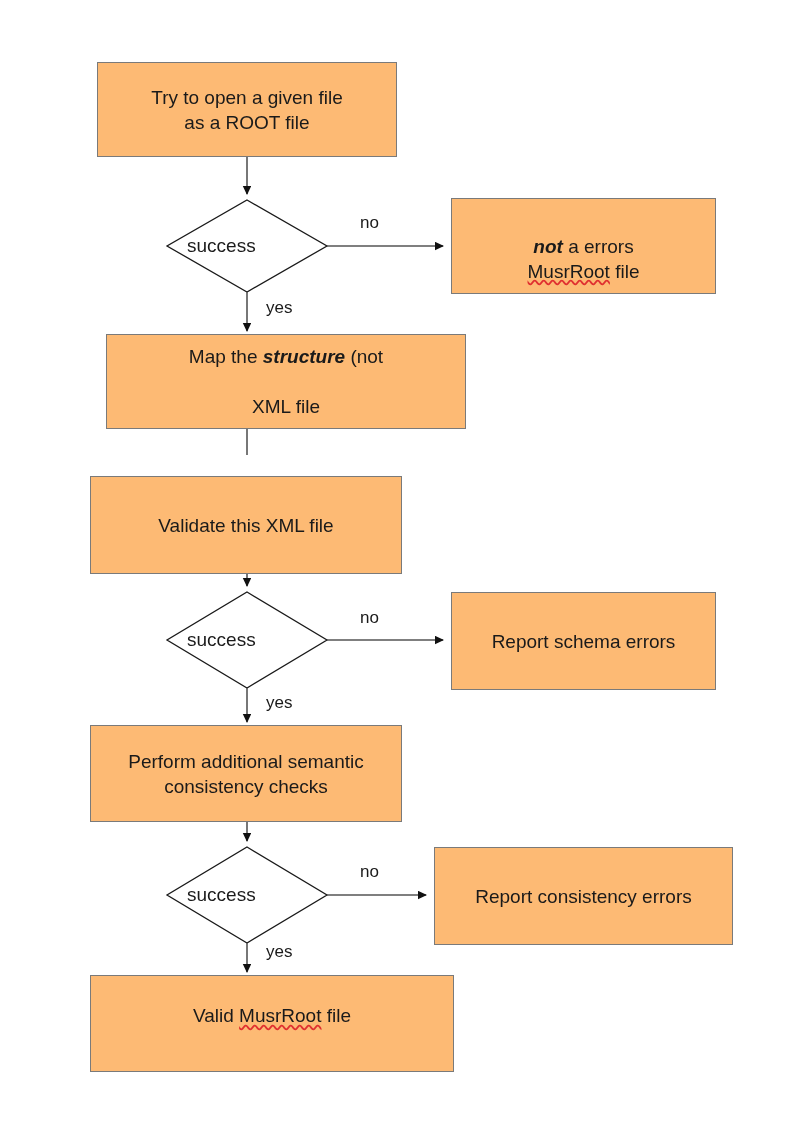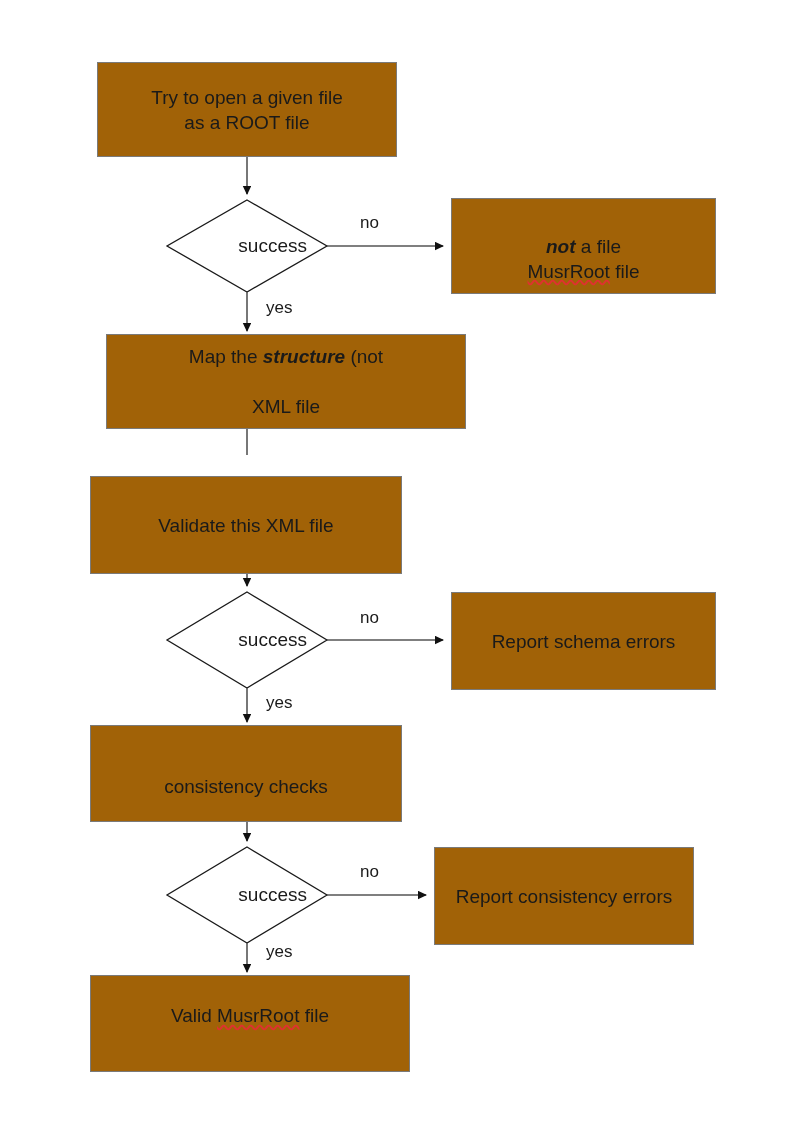--- a/index.html
+++ b/index.html
@@ -24,34 +24,34 @@
   .node {
     position: absolute;
     box-sizing: border-box;
     display: flex;
     align-items: center;
     justify-content: center;
     text-align: center;
   }
   .process {
     border: 1.6px solid #7a7a7a;
-    background: #a16207;
+    background: #fdba74;
   }
   .process .label {
     font-size: 19px;
     line-height: 25px;
     color: #1a1a1a;
     padding: 0 6px;
   }
   .decision-label {
     position: absolute;
     font-size: 19px;
     line-height: 22px;
     color: #1a1a1a;
-    text-align: right;
+    text-align: left;
     pointer-events: none;
   }
   .edge-label {
     position: absolute;
     font-size: 17px;
     line-height: 22px;
     color: #1a1a1a;
   }
   b.em {
     font-weight: bold;
@@ -66,22 +66,22 @@
     text-decoration-skip-ink: none;
     text-underline-offset: 2px;
   }
   
   #node-open        { left: 97px;  top: 62px;   width: 300px; height: 95px; }
   #node-notroot     { left: 451px; top: 198px;  width: 265px; height: 96px; }
   #node-map         { left: 106px;  top: 334px;  width: 360px; height: 95px; }
   #node-validate    { left: 90px;  top: 476px;  width: 312px; height: 98px; }
   #node-schemaerr   { left: 451px; top: 592px;  width: 265px; height: 98px; }
   #node-semantic    { left: 90px;  top: 725px;  width: 312px; height: 97px; }
-  #node-consistency { left: 434px; top: 847px;  width: 260px; height: 98px; }
-  #node-valid       { left: 90px;  top: 975px;  width: 320px; height: 97px; }
+  #node-consistency { left: 434px; top: 847px;  width: 299px; height: 98px; }
+  #node-valid       { left: 90px;  top: 975px;  width: 364px; height: 97px; }
   #node-valid .label { position: relative; top: -8px; }
 
   #lbl-dec1 { left: 187px; top: 235px; width: 120px; }
   #lbl-dec2 { left: 187px; top: 629px; width: 120px; }
   #lbl-dec3 { left: 187px; top: 884px; width: 120px; }
 
   #lbl-no1  { left: 360px; top: 212px; }
   #lbl-no2  { left: 360px; top: 607px; }
   #lbl-no3  { left: 360px; top: 861px; }
   #lbl-yes1 { left: 266px; top: 297px; }
@@ -117,21 +117,21 @@
 <div class="node process" id="node-open">
   <div class="label">
     <span>Try to open a given file</span><br>
     <span>as a ROOT file</span>
   </div>
 </div>
 
 <div class="node process" id="node-notroot">
   <div class="label">
     <br>
-    <b class="em">not</b><span> a file</span><br>
+    <b class="em">not</b><span> a errors</span><br>
     <span class="sp">MusrRoot</span><span> file</span>
   </div>
 </div>
 
 <div class="node process" id="node-map">
   <div class="label">
     <span>Map the </span><b class="em">structure</b><span> (not</span><br>
     <br>
     <span>XML file</span>
   </div>
@@ -142,21 +142,21 @@
     <span>Validate this XML file</span><br>
   </div>
 </div>
 
 <div class="node process" id="node-schemaerr">
   <div class="label">Report schema errors</div>
 </div>
 
 <div class="node process" id="node-semantic">
   <div class="label">
-    <br>
+    <span>Perform additional semantic</span><br>
     <span>consistency checks</span>
   </div>
 </div>
 
 <div class="node process" id="node-consistency">
   <div class="label">Report consistency errors</div>
 </div>
 
 <div class="node process" id="node-valid">
   <div class="label">

